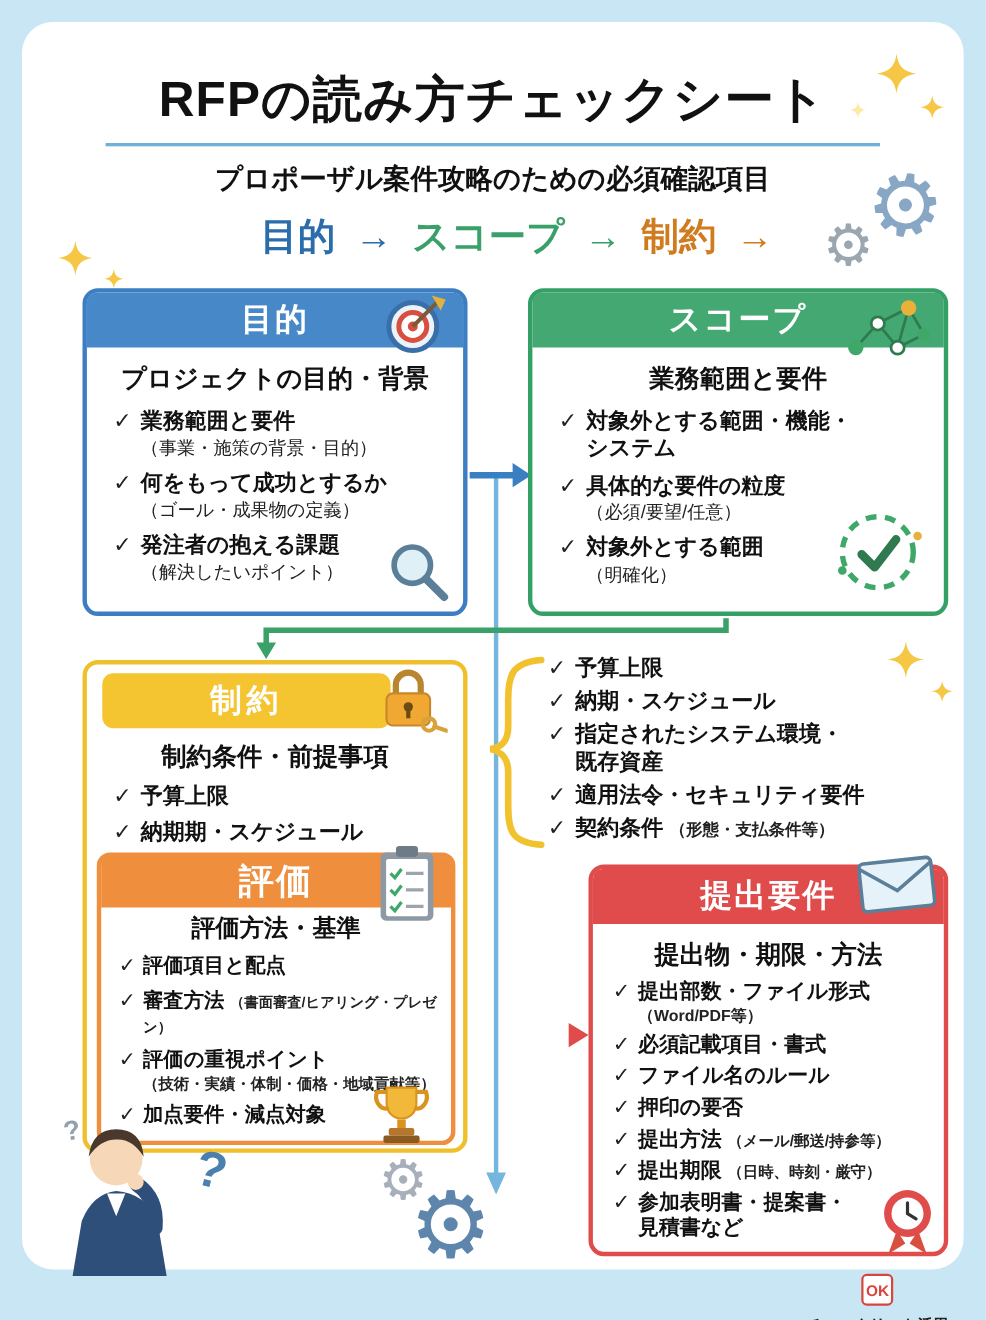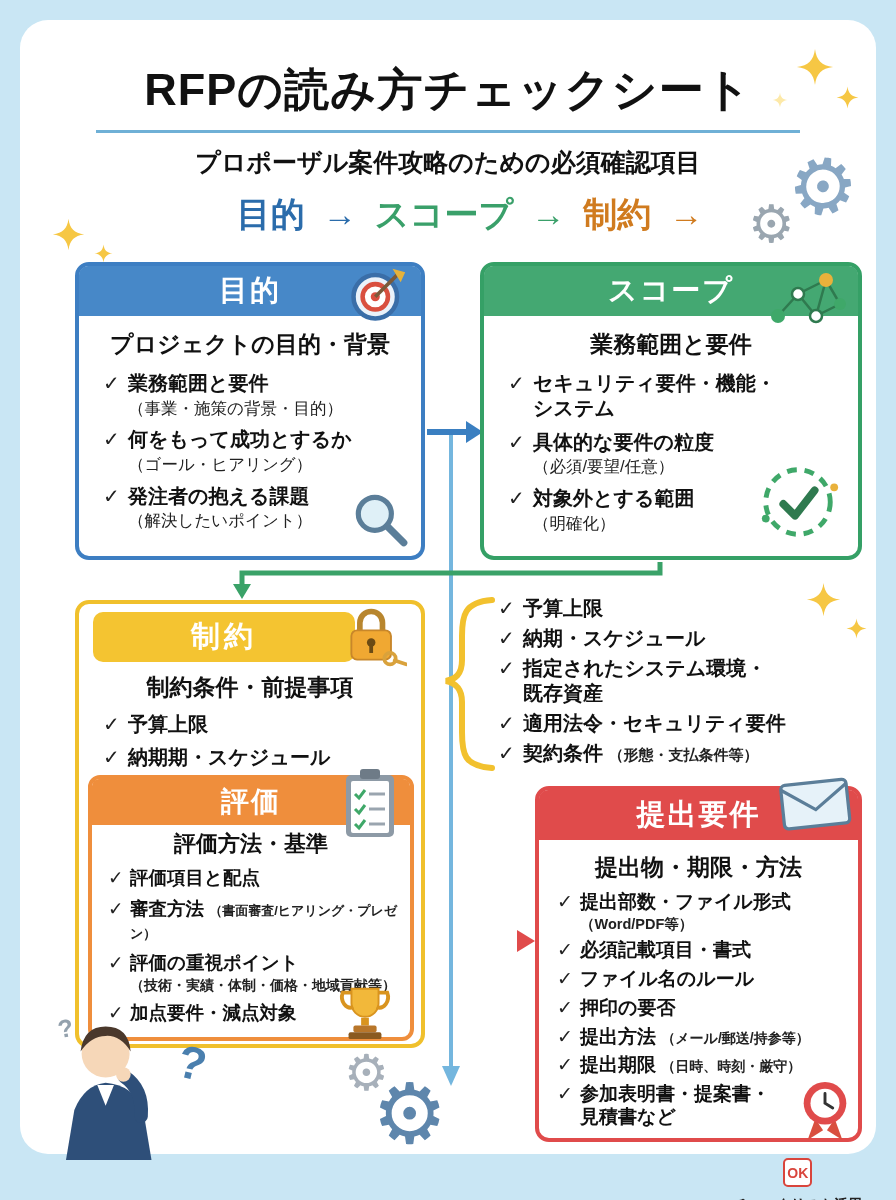--- a/index.html
+++ b/index.html
@@ -51,21 +51,21 @@
   .card-constraint { left:75px; top:600px; width:350px; height:448px; border:4px solid #f0c02c; }
   .head-constraint { position:absolute; left:14px; top:8px; width:262px; height:50px;
     background:#f4c431; border-radius:10px; display:flex; align-items:center; justify-content:center;
     color:#fff; font-size:29px; font-weight:800; letter-spacing:4px; }
   .card-constraint .lead { margin-top:68px; }
   .card-constraint .items { margin-top:9px; }
   .card-constraint .item { margin-bottom:8px; }
 
   .card-eval { left:88px; top:775px; width:326px; height:266px; border:4px solid #ef8e3c;
     border-radius:12px; z-index:3; }
-  .card-eval .head { background:#ef8e3c; height:46px; font-size:28px; border-radius:7px 7px 0 0; }
+  .card-eval .head { background:#ef8e3c; height:46px; font-size:32px; border-radius:7px 7px 0 0; }
   .card-eval .lead { margin-top:4px; font-size:22px; }
   .card-eval .items { margin:8px 8px 0 14px; }
   .card-eval .item { font-size:18.5px; margin-bottom:8px; padding-left:24px; }
   .card-eval .note { font-size:14px; font-weight:700; }
   .card-eval .note-in { font-size:13px; }
 
   .card-submission { left:535px; top:786px; width:327px; height:356px; border:4px solid #e04b4b; }
   .card-submission .head { background:#e04b4b; }
   .card-submission .lead { margin-top:12px; }
   .card-submission .items { margin:8px 8px 0 16px; }
@@ -196,21 +196,21 @@
     <div class="lead">プロジェクトの目的・背景</div>
     <ul class="items">
       <li class="item">
         <span class="chk">✓</span>
         <span>業務範囲と要件</span>
         <span class="note">（事業・施策の背景・目的）</span>
       </li>
       <li class="item">
         <span class="chk">✓</span>
         <span>何をもって成功とするか</span>
-        <span class="note">（ゴール・ヒアリング）</span>
+        <span class="note">（ゴール・成果物の定義）</span>
       </li>
       <li class="item">
         <span class="chk">✓</span>
         <span>発注者の抱える課題</span>
         <span class="note">（解決したいポイント）</span>
       </li>
     </ul>
     <span class="icon icon-magnifier">
       <svg viewBox="0 0 60 60" width="62" height="62">
         <circle cx="25" cy="25" r="16" fill="#dff0f7" stroke="#5b7e99" stroke-width="5"></circle>
@@ -232,21 +232,21 @@
         <circle cx="36" cy="28" r="6" fill="#fff" stroke="#2f7a4f" stroke-width="2.5"></circle>
         <circle cx="64" cy="14" r="7" fill="#e9b13b"></circle>
         <circle cx="54" cy="50" r="6" fill="#fff" stroke="#2f7a4f" stroke-width="2.5"></circle>
         <circle cx="78" cy="38" r="6" fill="#3fa869"></circle>
       </svg>
     </span>
     <div class="lead">業務範囲と要件</div>
     <ul class="items">
       <li class="item">
         <span class="chk">✓</span>
-        <span>セキュリティ要件・機能・</span>
+        <span>対象外とする範囲・機能・</span>
         <span class="cont">システム</span>
       </li>
       <li class="item">
         <span class="chk">✓</span>
         <span>具体的な要件の粒度</span>
         <span class="note">（必須/要望/任意）</span>
       </li>
       <li class="item">
         <span class="chk">✓</span>
         <span>対象外とする範囲</span>

